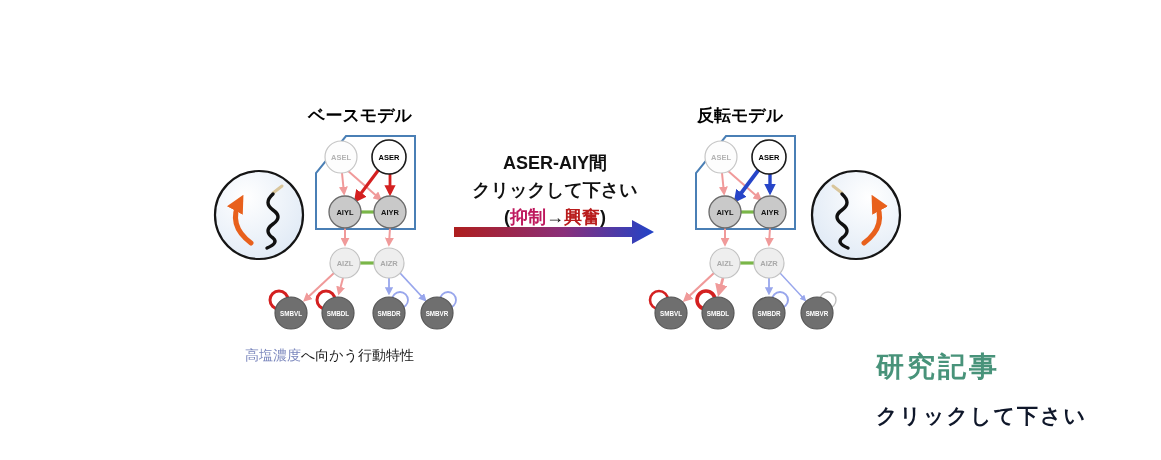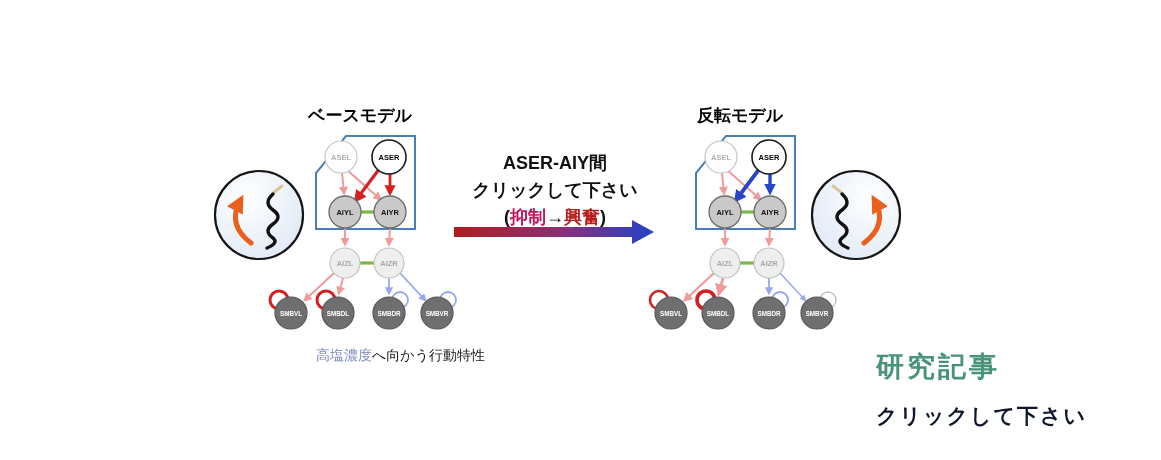--- a/index.html
+++ b/index.html
@@ -26,21 +26,21 @@
   .e-dblue{stroke:#2745c8;fill:none;}
   .e-lblue{stroke:#98a6ec;fill:none;}
   .e-green{stroke:#7ab648;stroke-width:3.2;fill:none;}
   .e-gray{stroke:#c0c0c0;fill:none;}
   .model-box{fill:none;stroke:#4a7fb5;stroke-width:2;}
 
   .center-text{width:230px;text-align:center;font-size:18px;font-weight:bold;color:#111;line-height:1.5;}
   .txt-red{color:#be185d;}
   .txt-blue{color:#b91c1c;}
 
-  .caption{text-align:right;font-size:14px;color:#1a1a1a;}
+  .caption{text-align:left;font-size:14px;color:#1a1a1a;}
   .cap-left-hl{color:#7b87bd;}
   .cap-right-hl{color:#5aabdc;}
 
   .footer-title{font-family:"Liberation Serif","DejaVu Serif",serif;font-size:28px;font-weight:bold;
                 color:#48937a;letter-spacing:3px;}
   .footer-sub{font-family:"Liberation Serif","DejaVu Serif",serif;font-size:21px;font-weight:bold;
               color:#0f172a;letter-spacing:2px;margin-top:16px;}
 </style>
 </head>
 <body>

